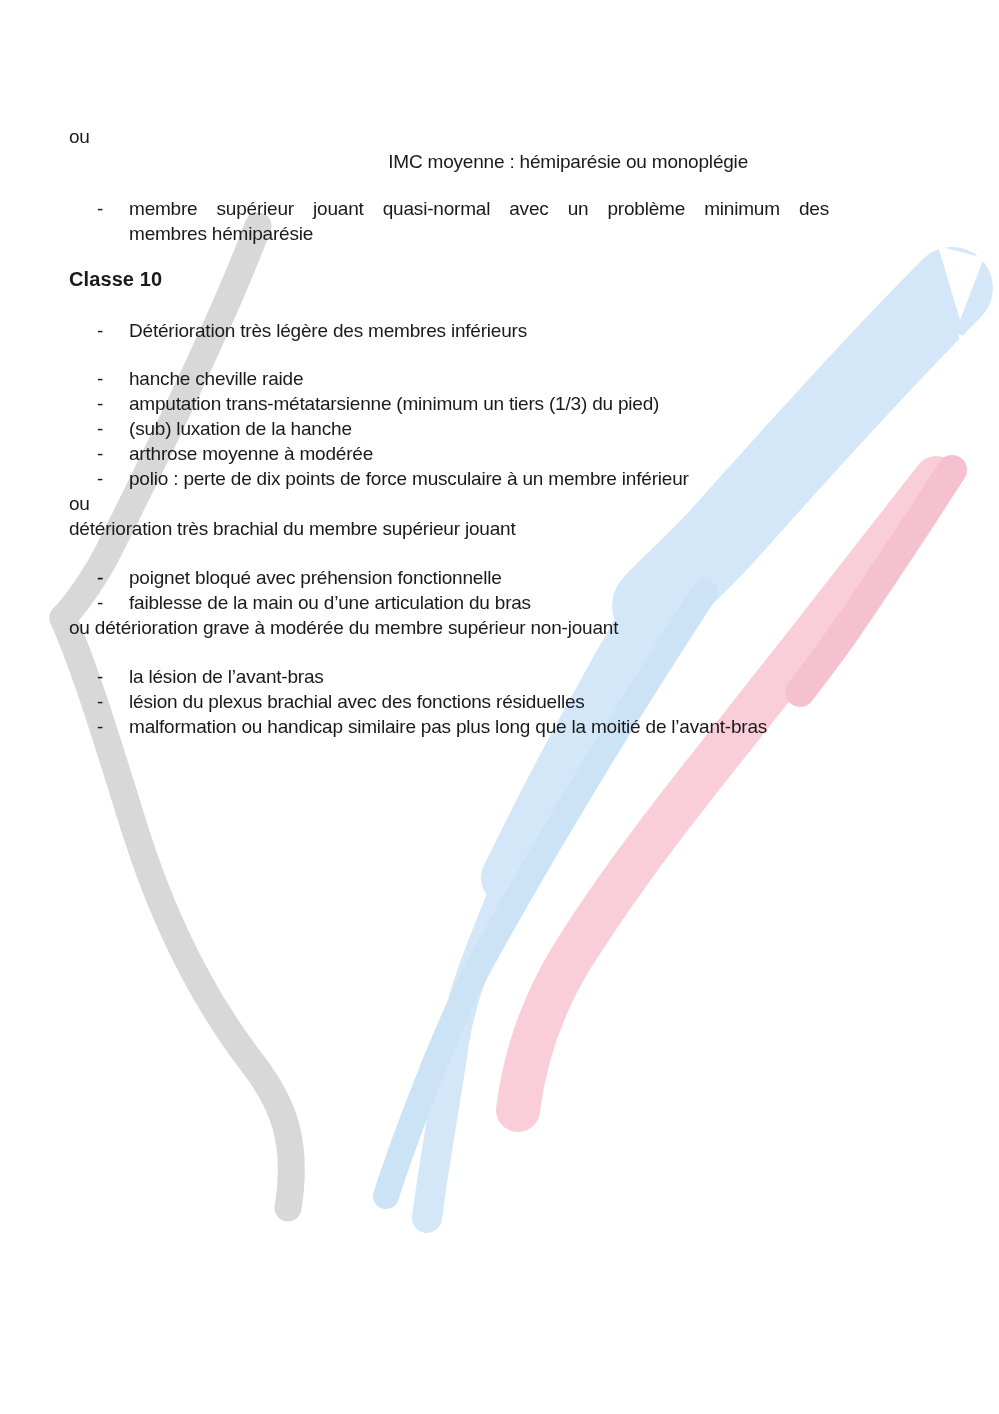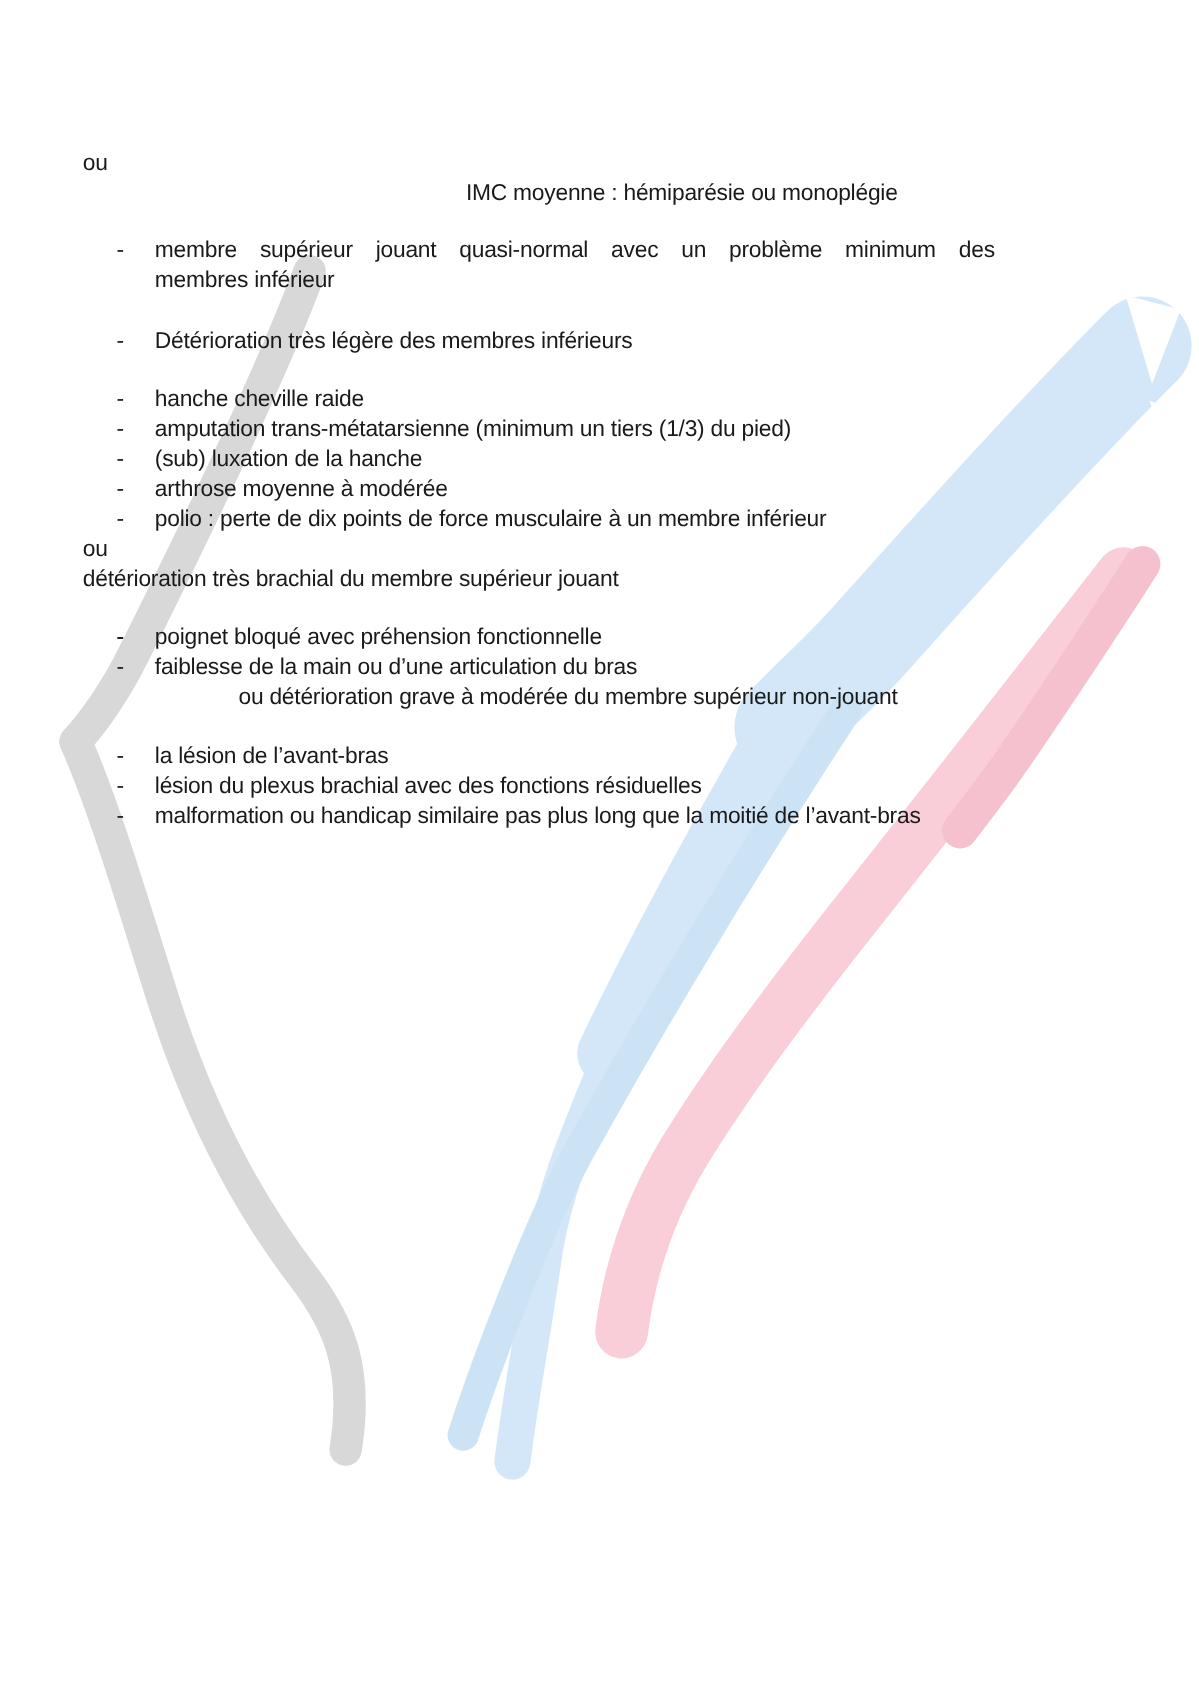--- a/index.html
+++ b/index.html
@@ -32,21 +32,21 @@
     font-size:20px;
     line-height:26px;
     font-weight:bold;
     letter-spacing:0.1px;
   }
   .li-first    { margin-top:26px; }
   .list-c10    { margin-top:23px; }
   .p-ou2       { margin-top:22px; }
   .p-det       { margin-top:22px; }
   .list-jouant { margin-top:24px; }
-  .p-grave     { margin-top:21px;text-align:right; }
+  .p-grave     { margin-top:21px; }
   .list-nonjouant { margin-top:24px; }
 
   .li { position:relative; padding-left:60px; }
   .dash { position:absolute; left:28px; top:0; }
   .li-text { width:700px; }
   .jline { text-align:justify; text-align-last:justify; }
 </style>
 </head>
 <body>
 
@@ -72,25 +72,26 @@
 
   <p class="p-ou1">ou</p>
 
   <p class="p-imc">IMC moyenne : hémiparésie ou monoplégie</p>
 
   <div class="list-imc">
     <div class="li">
       <span class="dash">-</span>
       <div class="li-text">
         <div class="jline">membre supérieur jouant quasi-normal avec un problème minimum des</div>
-        <div>membres inférieur</div>
+        <div>membres hémiparésie</div>
       </div>
     </div>
   </div>
 
+  <h2 class="h-classe">Classe 10</h2>
 
   <div class="li-first li">
     <span class="dash">-</span>
     <div class="li-text">Détérioration très légère des membres inférieurs</div>
   </div>
 
   <div class="list-c10">
     <div class="li">
       <span class="dash">-</span>
       <div class="li-text">hanche cheville raide</div>

